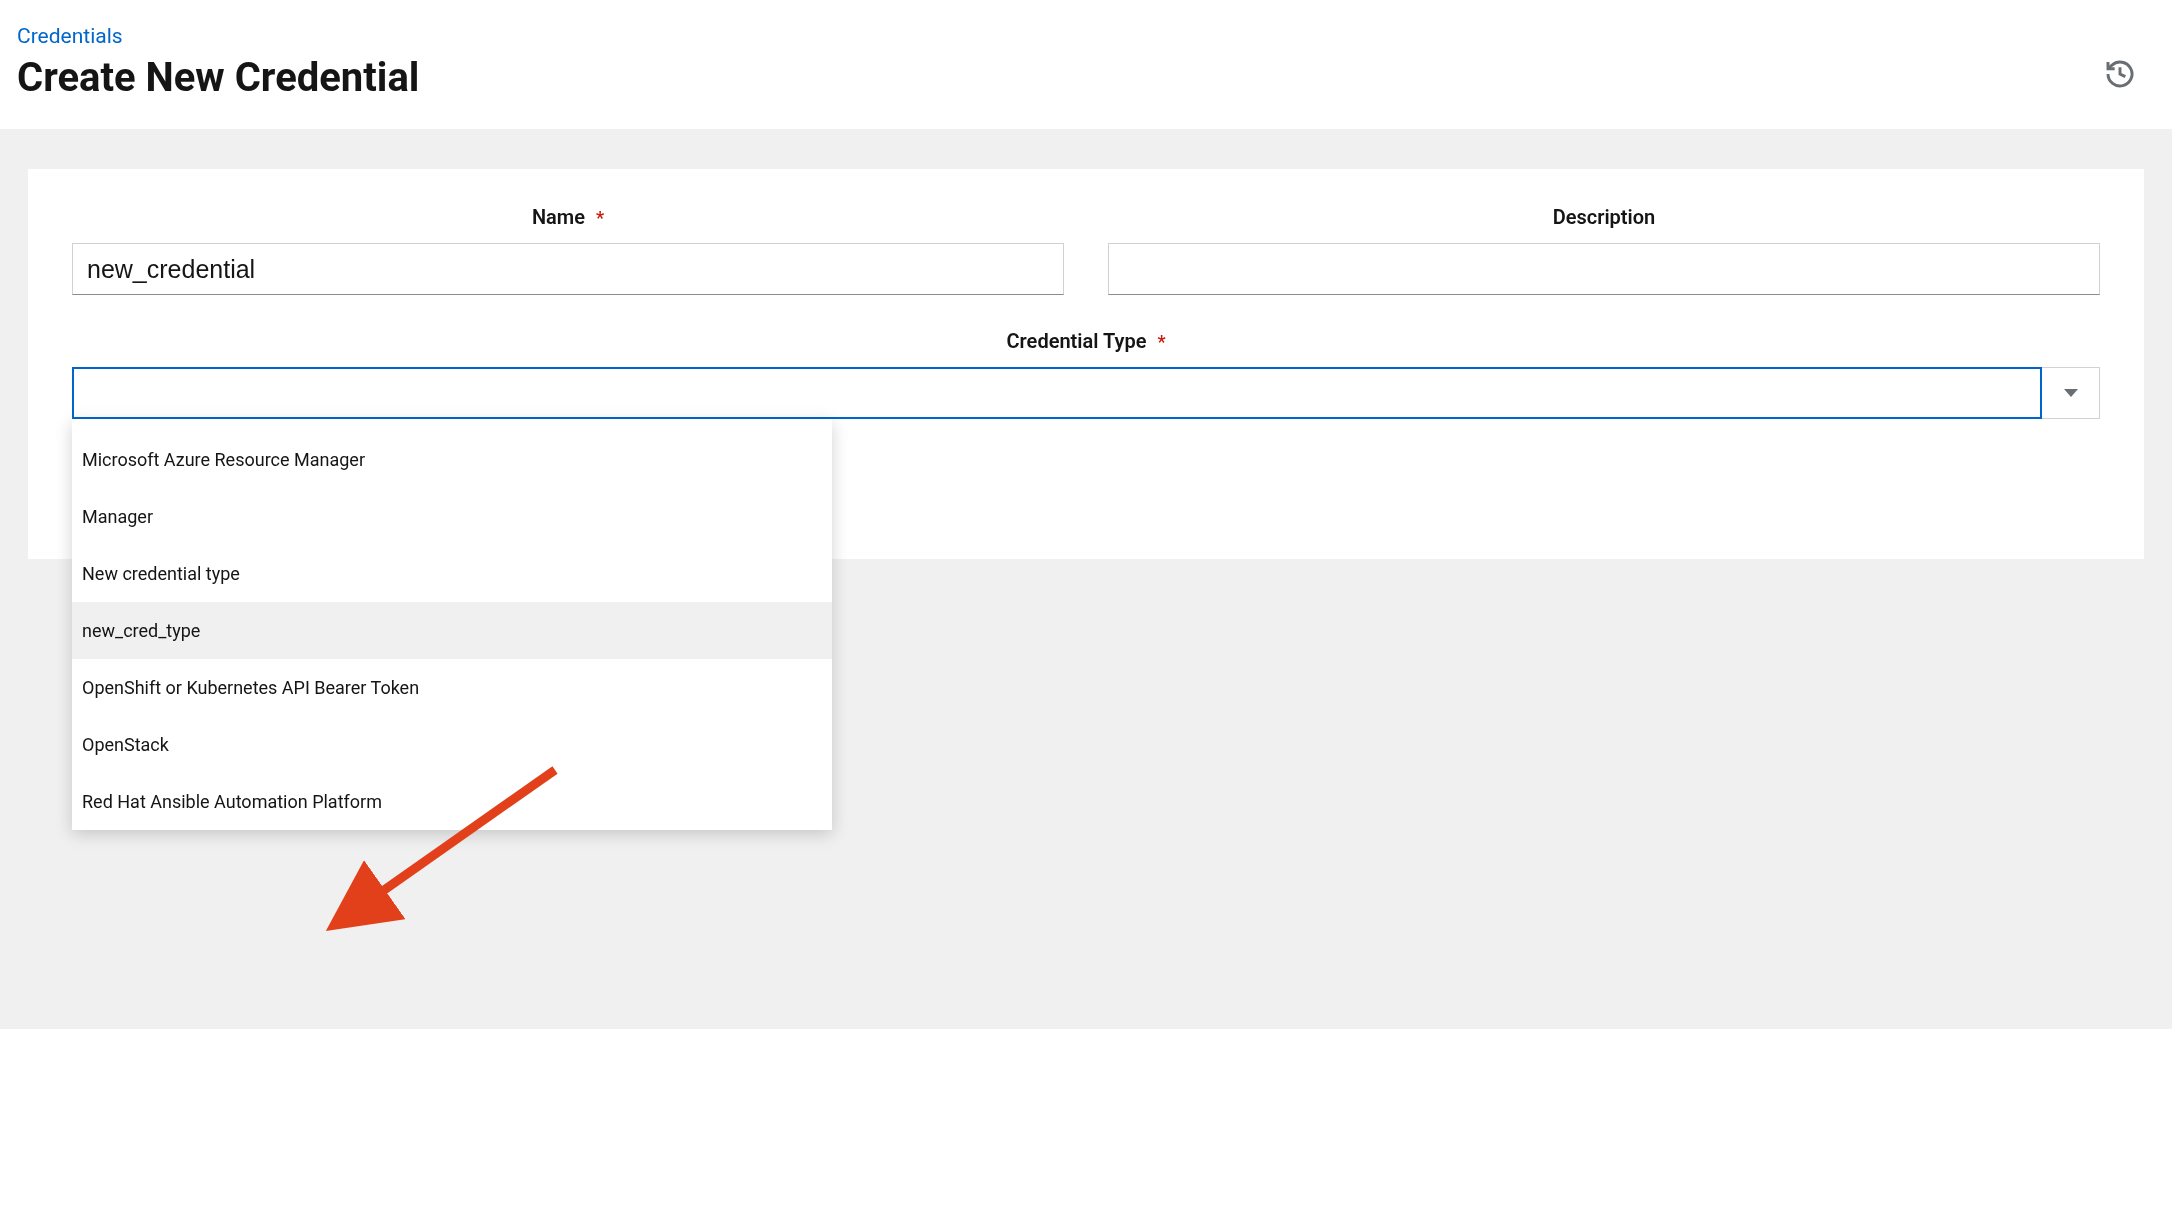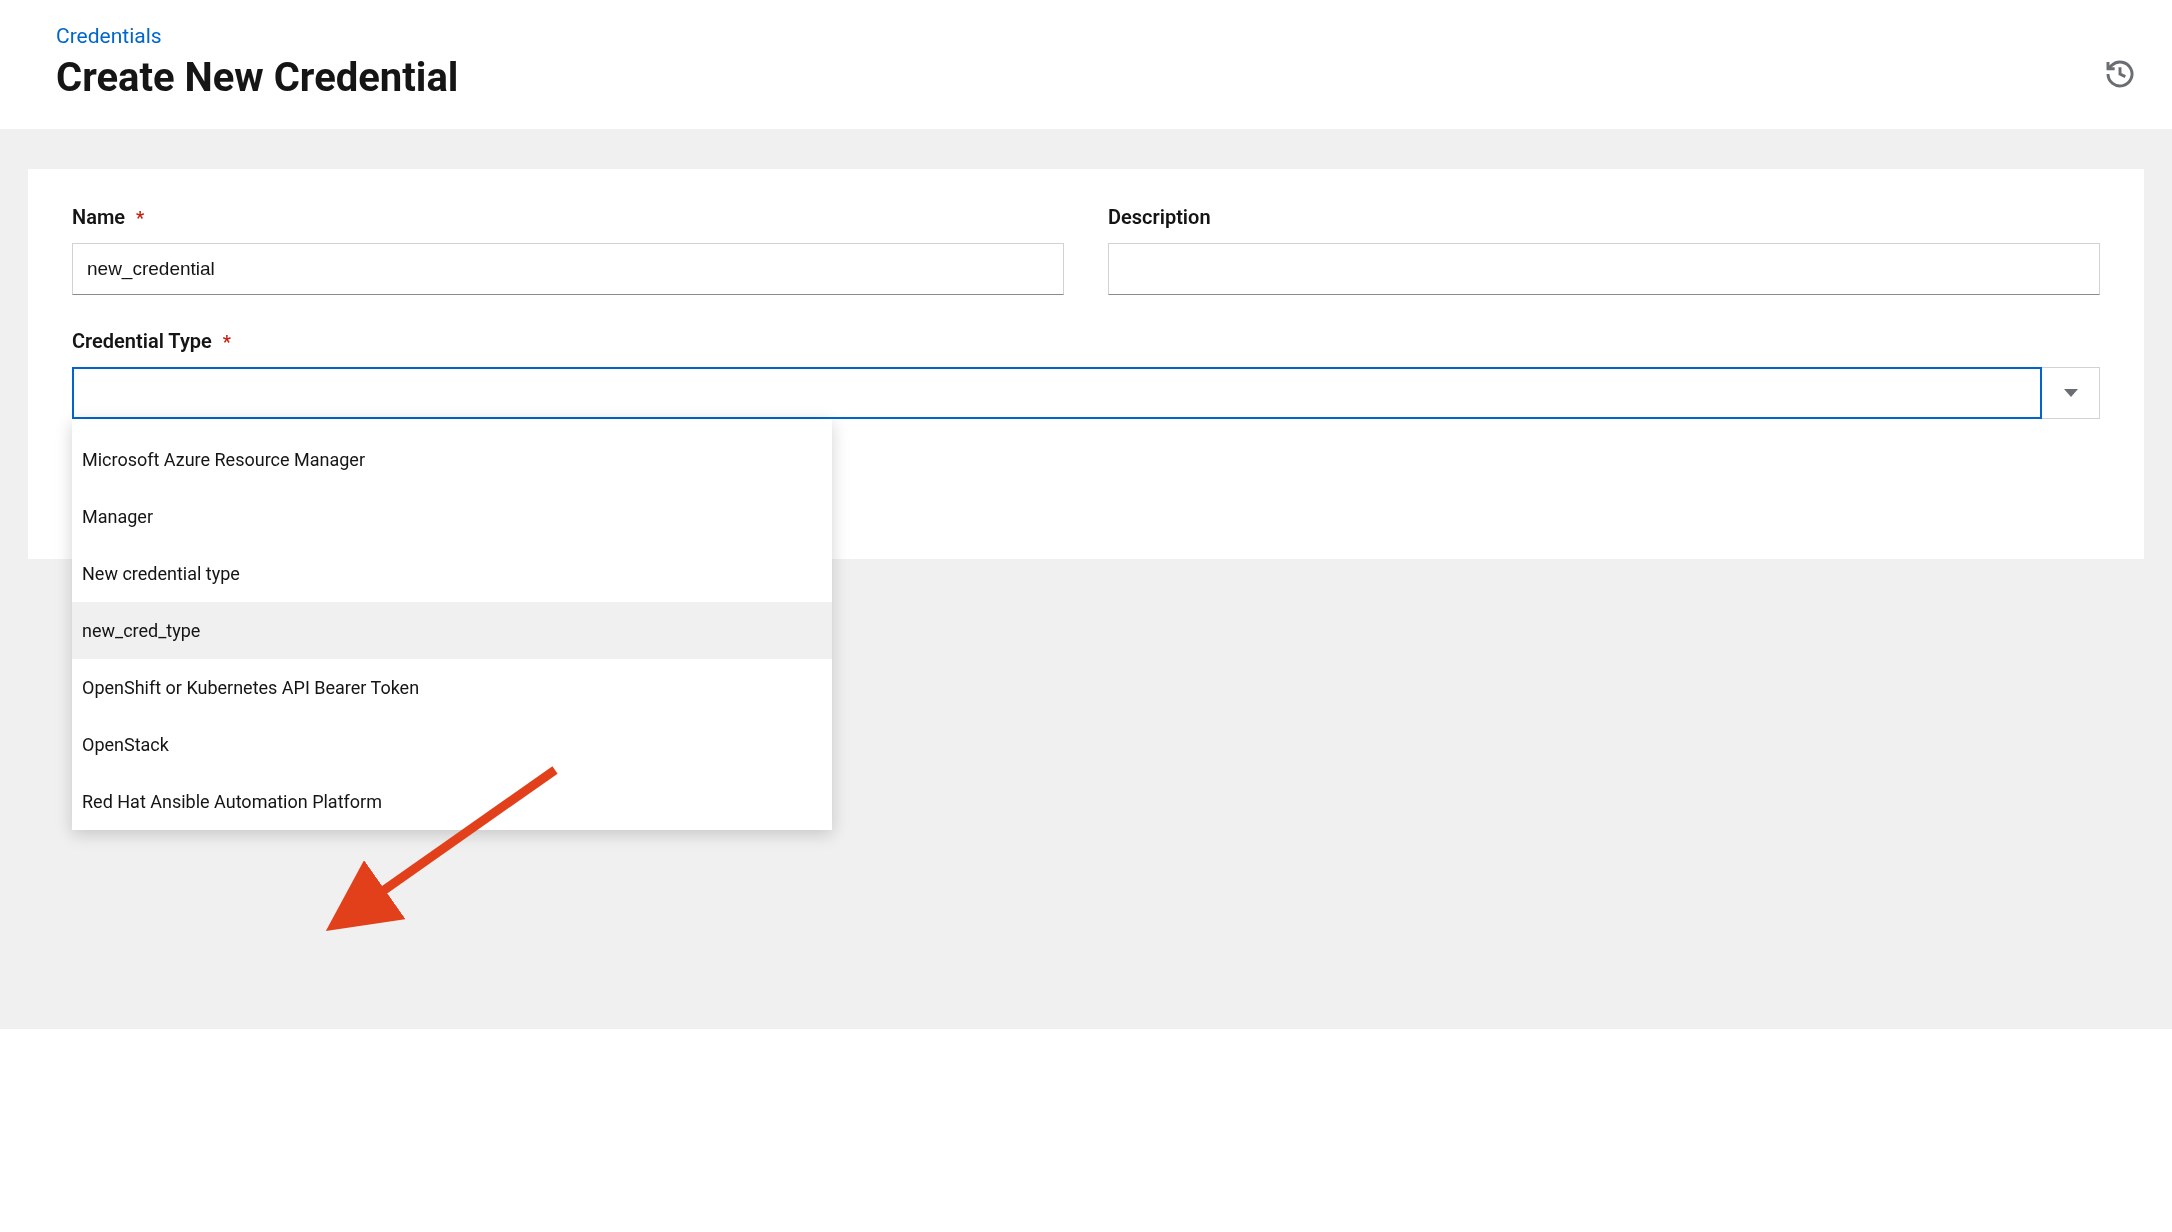--- a/index.html
+++ b/index.html
@@ -3,23 +3,22 @@
 <meta charset="utf-8">
 <style>
 * { box-sizing: border-box; margin: 0; padding: 0; }
 body {
   font-family: -apple-system, BlinkMacSystemFont, "Segoe UI", Roboto, "Helvetica Neue", Arial, sans-serif;
   background: #fff;
   color: #151515;
   width: 2172px;
 }
 .header {
-  padding: 24px 28px 28px 28px;
+  padding: 24px 28px 28px 17px;
   position: relative;
-  margin-left: 28px;
 }
 .breadcrumb {
   color: #0066cc;
   font-size: 21px;
   margin-bottom: 6px;
   display: inline-block;
   cursor: pointer;
 }
 .page-title {
   font-size: 40px;
@@ -53,33 +52,34 @@
   flex: 1;
   min-width: 0;
   position: relative;
 }
 .form-label {
   display: block;
   font-size: 20px;
   font-weight: 600;
   color: #151515;
   margin-bottom: 14px;
+  text-align: center;
 }
 .required-asterisk {
   color: #c9190b;
   margin-left: 6px;
   font-size: 18px;
 }
 .text-input {
   width: 100%;
   height: 52px;
   border: 1px solid #d2d2d2;
   border-bottom: 1px solid #8a8d90;
   padding: 0 14px;
-  font-size: 19px;
+  font-size: 25px;
   color: #151515;
   background: #fff;
 }
 .org-input-wrap {
   display: flex;
   width: 100%;
 }
 .org-search-btn {
   width: 64px;
   height: 52px;

